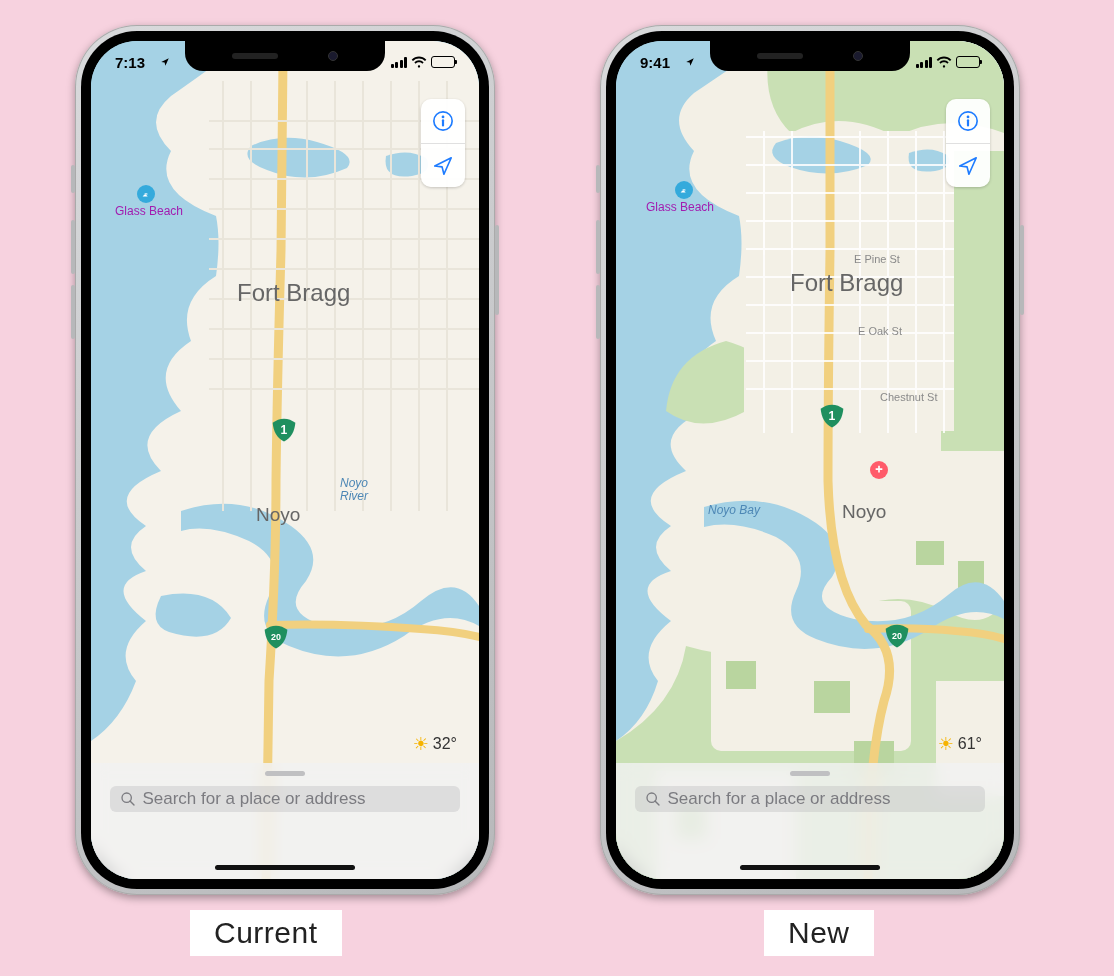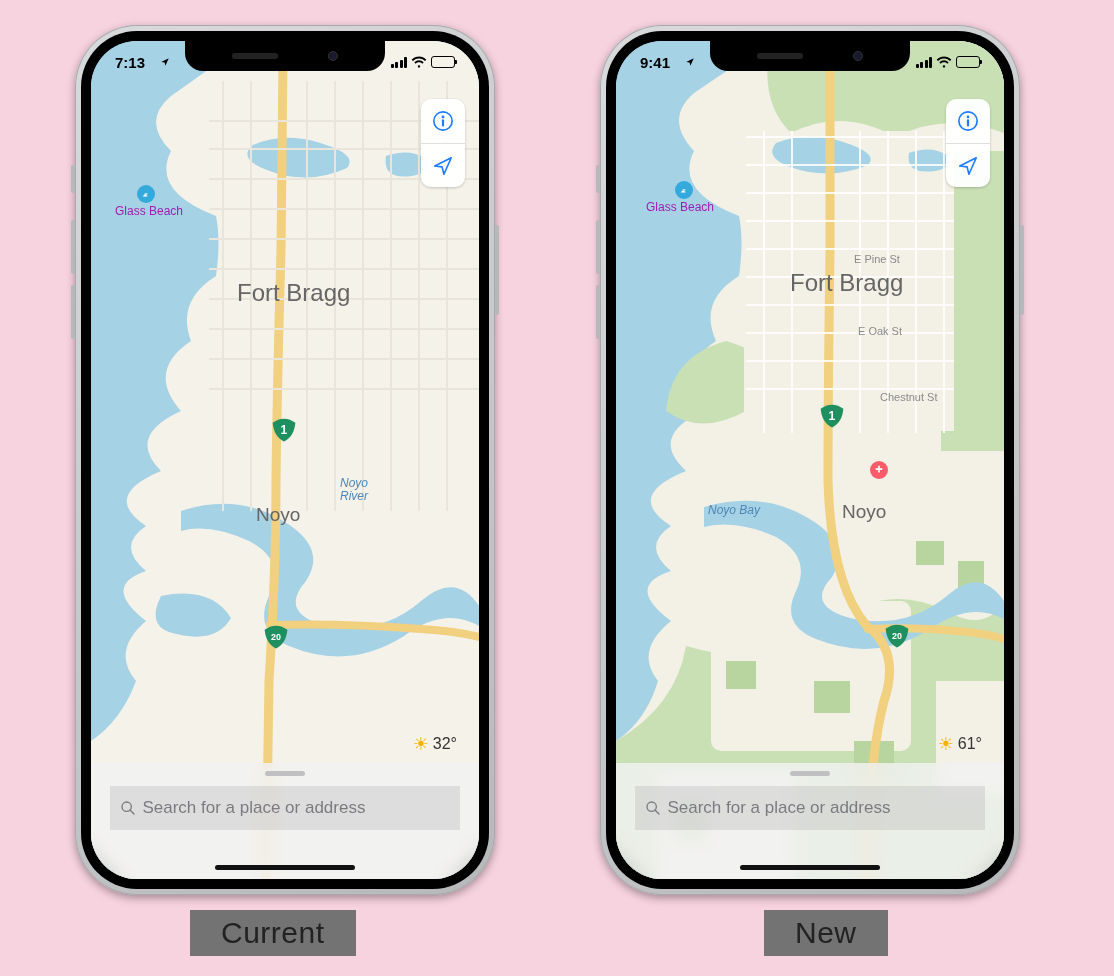--- a/index.html
+++ b/index.html
@@ -214,44 +214,44 @@
     padding-top:8px;
   }
   .grabber {
     width:40px; height:5px;
     background:#c0c0c2;
     border-radius:3px;
   }
   .searchbar {
     margin-top:10px;
     width:90%;
-    height:44px;
+    height:26px;
     background:rgba(180,180,184,.35);
-    border-radius:0;
+    border-radius:6px;
     display:flex;
     align-items:center;
     padding:8px 10px;
     gap:6px;
     color:#7b7b80;
     font-size:17px;
   }
   .mag-icon { width:16px; height:16px; flex:none; }
   .home-indicator {
     position:absolute;
     bottom:9px; left:50%; transform:translateX(-50%);
     width:140px; height:5px;
     background:#111;
     border-radius:3px;
   }
 
   
   .caption {
     position:absolute;
-    background:#737373;
-    padding:6px 31px;
+    background:#ffffff;
+    padding:6px 24px;
     font-size:30px;
     color:#222;
     font-weight:300;
     letter-spacing:.5px;
   }
   .caption.left  { left:190px; top:910px; }
   .caption.right { left:764px; top:910px; }
 
   
   .poi-dot {

